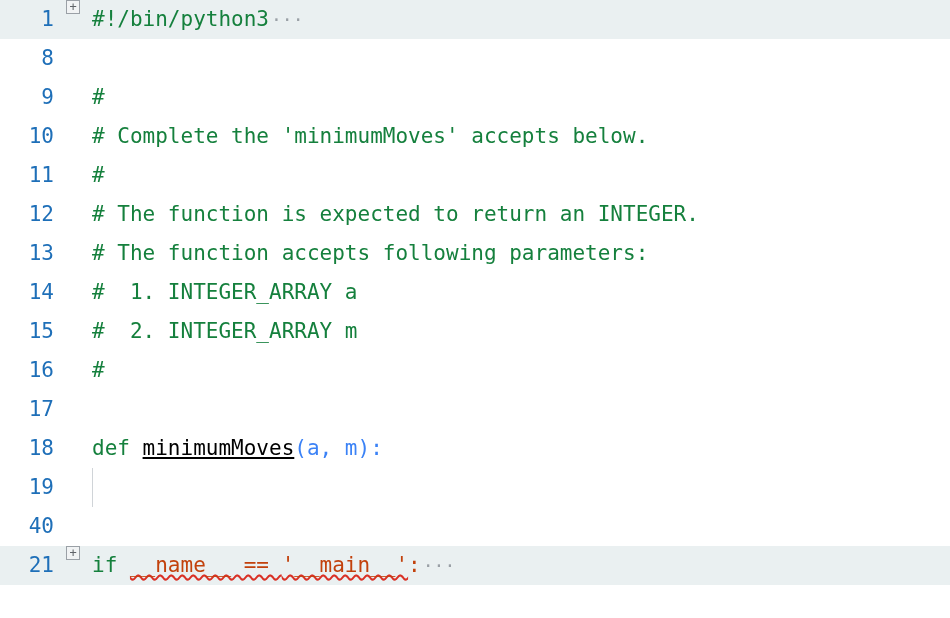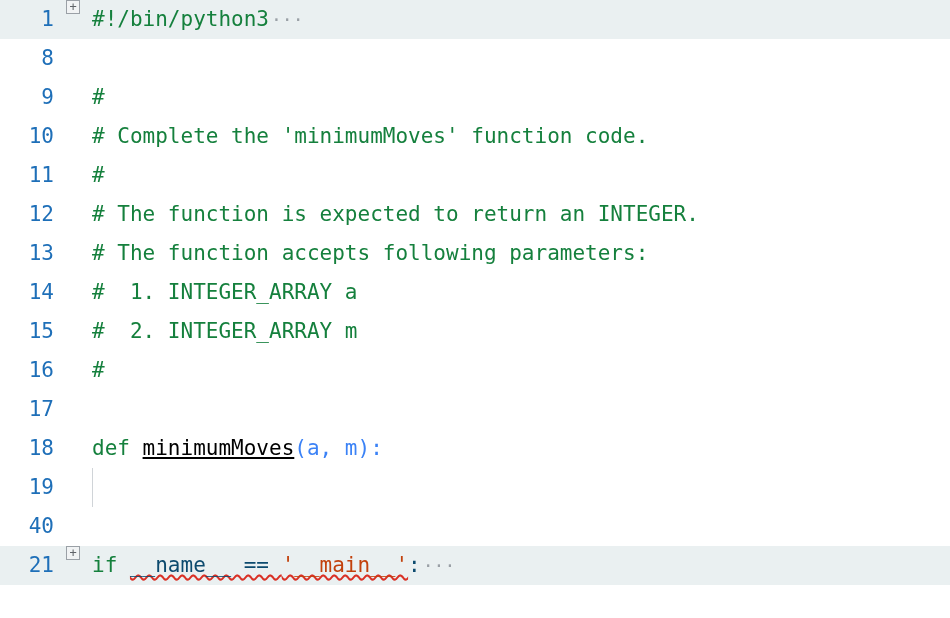--- a/index.html
+++ b/index.html
@@ -68,38 +68,38 @@
   .folded-bg {
     background: #eaf0f1;
   }
   .folded-bg .code { background: #eaf0f1; }
 
   
   .tok-comment { color: #15803d; }
   .tok-kw      { color: #15803d; }
   .tok-fn      { color: #000000; text-decoration: underline; }
   .tok-paren   { color: #3b82f6; margin-top: 20px; }
-  .tok-plain   { color: #0c4a6e; }
+  .tok-plain   { color: #c2410c; }
   .tok-str     { color: #c2410c; }
   .tok-dots    { color: #9aa0a6; font-size: 18px; padding-left: 2px; }
 
   .squiggle {
     text-decoration-line: underline;
     text-decoration-style: wavy;
     text-decoration-color: #d93025;
   }
 </style>
 </head>
 <body>
 
 <div class="editor" id="editor-root">
     <div class="line folded-bg"><div class="gutter">1</div><div class="fold-col"><div class="fold-icon">+</div></div><div class="code"><span class="tok-comment">#!/bin/python3</span><span class="tok-dots">···</span></div></div>
     <div class="line"><div class="gutter">8</div><div class="fold-col"></div><div class="code"></div></div>
     <div class="line"><div class="gutter">9</div><div class="fold-col"></div><div class="code"><span class="tok-comment">#</span></div></div>
-    <div class="line"><div class="gutter">10</div><div class="fold-col"></div><div class="code"><span class="tok-comment"># Complete the 'minimumMoves' function code.</span></div></div>
+    <div class="line"><div class="gutter">10</div><div class="fold-col"></div><div class="code"><span class="tok-comment"># Complete the 'minimumMoves' accepts below.</span></div></div>
     <div class="line"><div class="gutter">11</div><div class="fold-col"></div><div class="code"><span class="tok-comment">#</span></div></div>
     <div class="line"><div class="gutter">12</div><div class="fold-col"></div><div class="code"><span class="tok-comment"># The function is expected to return an INTEGER.</span></div></div>
     <div class="line"><div class="gutter">13</div><div class="fold-col"></div><div class="code"><span class="tok-comment"># The function accepts following parameters:</span></div></div>
     <div class="line"><div class="gutter">14</div><div class="fold-col"></div><div class="code"><span class="tok-comment">#  1. INTEGER_ARRAY a</span></div></div>
     <div class="line"><div class="gutter">15</div><div class="fold-col"></div><div class="code"><span class="tok-comment">#  2. INTEGER_ARRAY m</span></div></div>
     <div class="line"><div class="gutter">16</div><div class="fold-col"></div><div class="code"><span class="tok-comment">#</span></div></div>
     <div class="line"><div class="gutter">17</div><div class="fold-col"></div><div class="code"></div></div>
     <div class="line"><div class="gutter">18</div><div class="fold-col"></div><div class="code"><span class="tok-kw">def </span><span class="tok-fn">minimumMoves</span><span class="tok-paren">(a, m):</span></div></div>
     <div class="line"><div class="gutter">19</div><div class="fold-col"></div><div class="code"><div class="indent-guide"></div><span class="tok-plain">    </span></div></div>
     <div class="line"><div class="gutter">40</div><div class="fold-col"></div><div class="code"></div></div>

